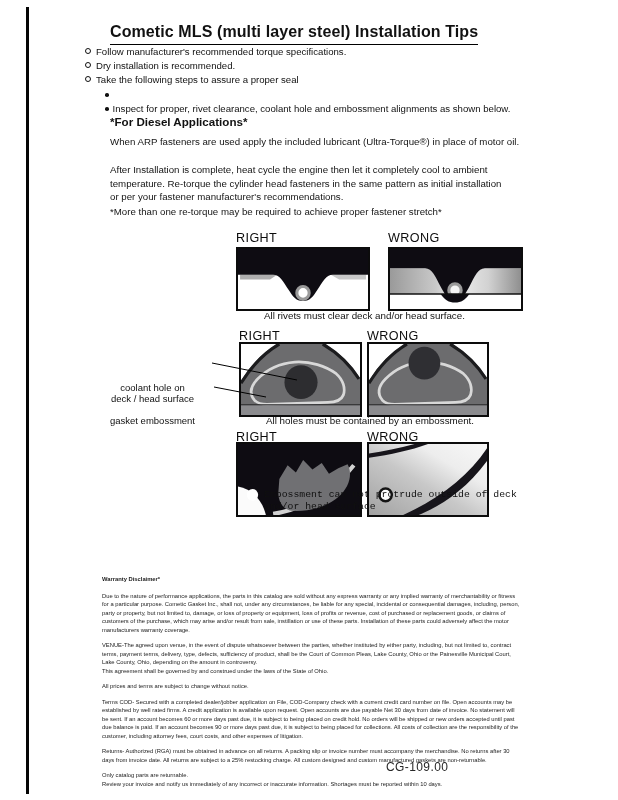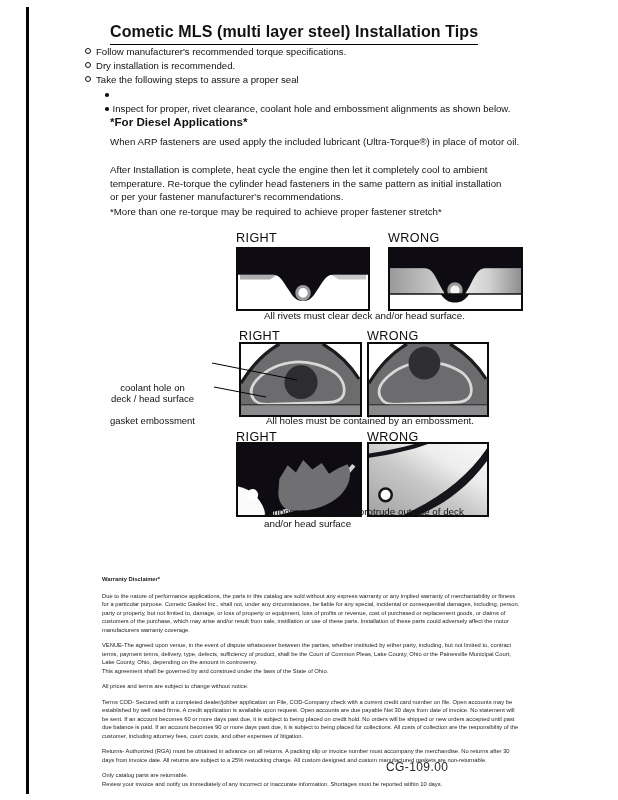--- a/index.html
+++ b/index.html
@@ -172,21 +172,21 @@
             <stop offset="1" stop-color="#f8f8f8"></stop>
         </linearGradient>
       </defs>
       <rect x="0" y="0" width="114" height="67" fill="url(#silverGrad)"></rect>
       <path d="M0,13 C21,10 40,6 57,0 L44,0 C29,4 14,7 0,9 Z" fill="#17151b"></path>
       <path d="M33,67 C69,51 96,30 114,4 L114,16 C93,44 68,59 48,67 Z" fill="#17151b"></path>
       <circle cx="16" cy="48" r="6" fill="#ffffff" stroke="#141414" stroke-width="2.4"></circle>
     </svg>
   </div>
 
-  <div class="abs caption" style="left:236px;top:506px;">
+  <div class="abs caption" style="left:236px;top:489px;font-family:Liberation Mono, monospace;">
     <div class="nowrap">Embossment can not protrude outside of deck</div>
     <div class="nowrap">and/or head surface</div>
   </div>
 
   <div class="abs legal">
     <div class="hd">Warranty Disclaimer*</div>
     <div class="blk">Due to the nature of performance applications, the parts in this catalog are sold without any express warranty or any implied warranty of merchantability or fitness for a particular purpose.  Cometic Gasket Inc., shall not, under any circumstances, be liable for any special, incidental or consequential damages, including, person, party or property, but not limited to, damage, or loss of property or equipment, loss of profits or revenue, cost of purchased or replacement goods, or claims of customers of the purchase, which may arise and/or result from sale, instillation or use of these parts.  Installation of these parts could adversely affect the motor manufacturers warranty coverage.</div>
     <div class="blk">
       <span>VENUE-The agreed upon venue, in the event of dispute whatsoever between the parties, whether instituted by either party, including, but not limited to, contract terms, payment terms, delivery, type, defects, sufficiency of product, shall be the Court of Common Pleas, Lake County, Ohio or the Painesville Municipal Court, Lake County, Ohio, depending on the amount in controversy.</span><br>
       <span>This agreement shall be governed by and construed under the laws of the State of Ohio.</span>

